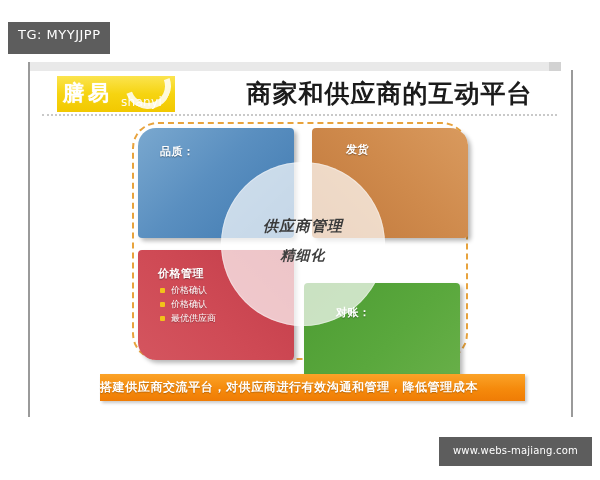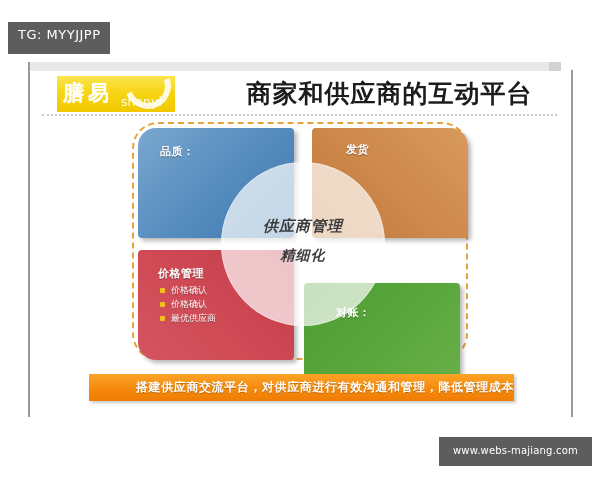--- a/index.html
+++ b/index.html
@@ -184,25 +184,25 @@
     white-space:nowrap;
   }
   #center-sub{
     font-size:14px;font-weight:bold;font-style:italic;
     color:#404040;letter-spacing:1px;line-height:20px;
     margin-top:9px;white-space:nowrap;
   }
 
   
   #banner{
-    position:absolute;left:61px;top:312px;
+    position:absolute;left:72px;top:312px;
     width:425px;height:27px;
     background:linear-gradient(180deg,#fba328 0%,#f58a0c 55%,#ef7c05 100%);
     box-shadow:2px 2px 3px rgba(0,0,0,.22);
-    display:flex;align-items:center;justify-content:flex-end;
+    display:flex;align-items:center;justify-content:flex-start;
   }
   #banner-text{
     font-size:12px;font-weight:bold;color:#ffffff;
     letter-spacing:.6px;white-space:nowrap;
     text-shadow:0 1px 1px rgba(0,0,0,.25);
   }
 </style>
 </head>
 <body>
 

